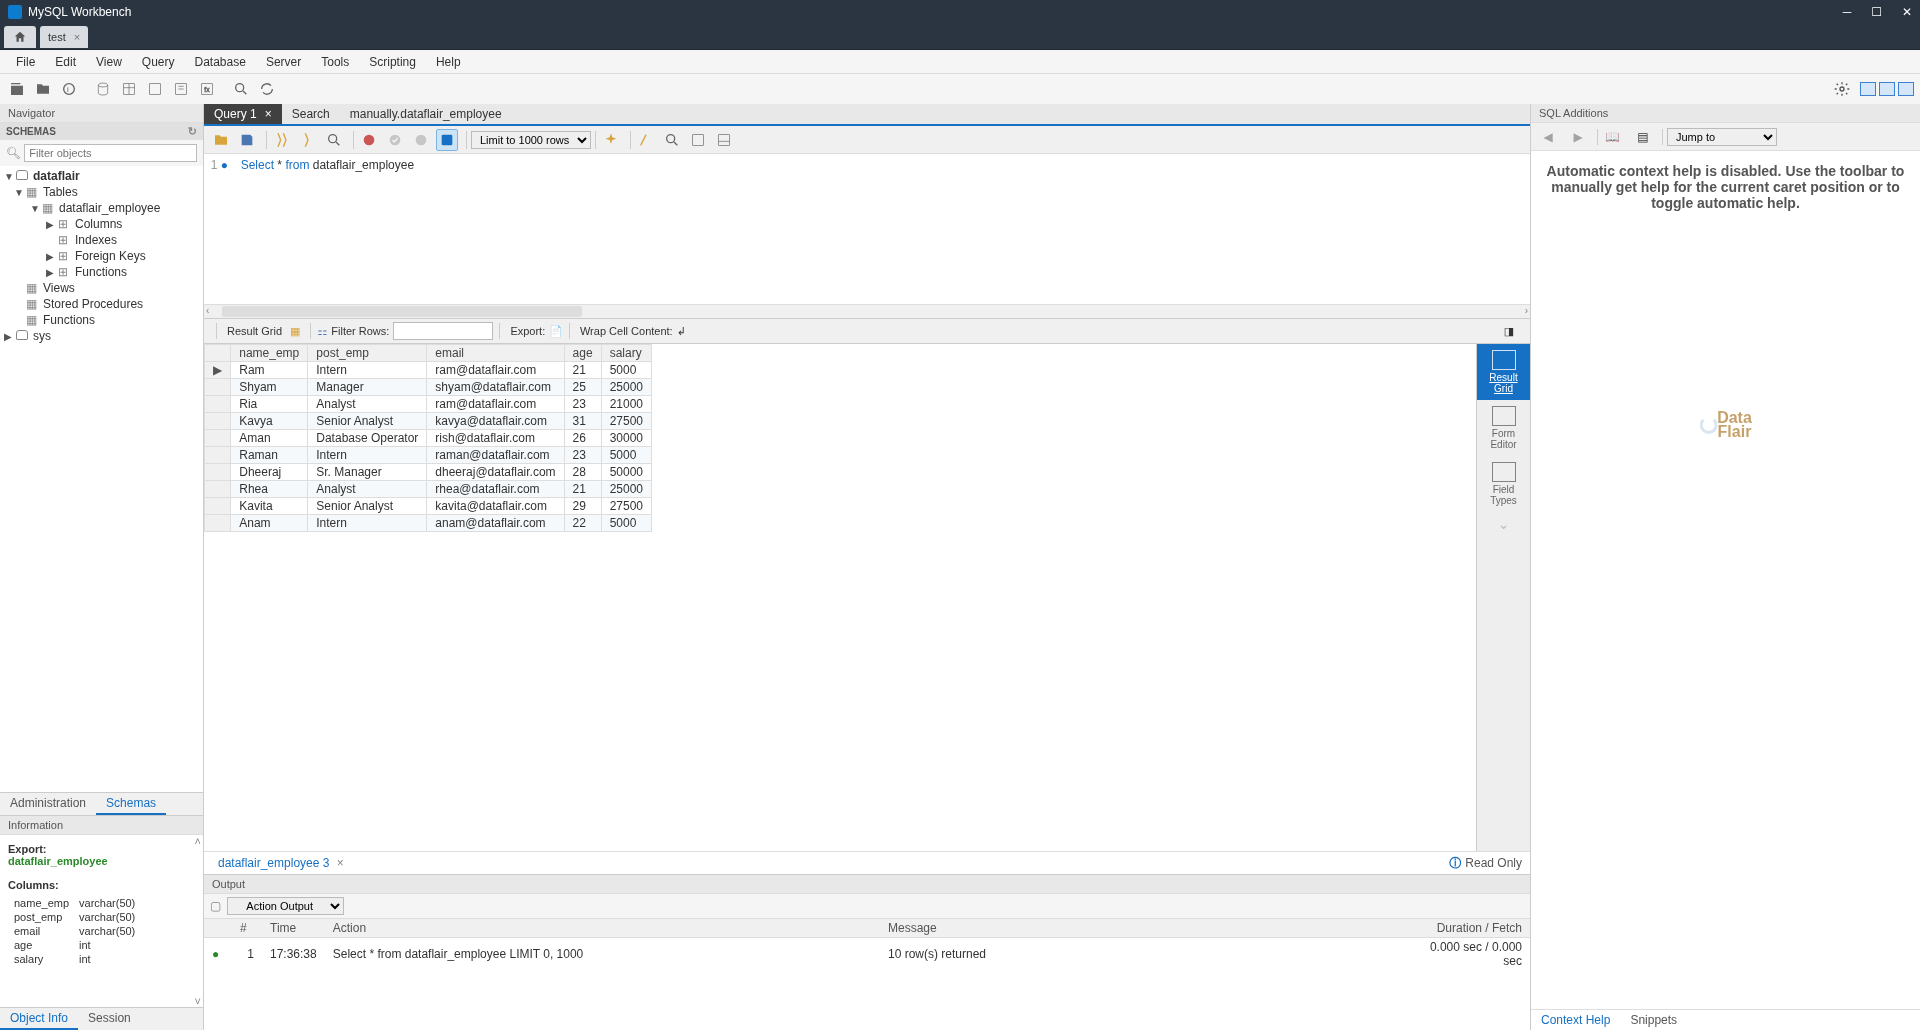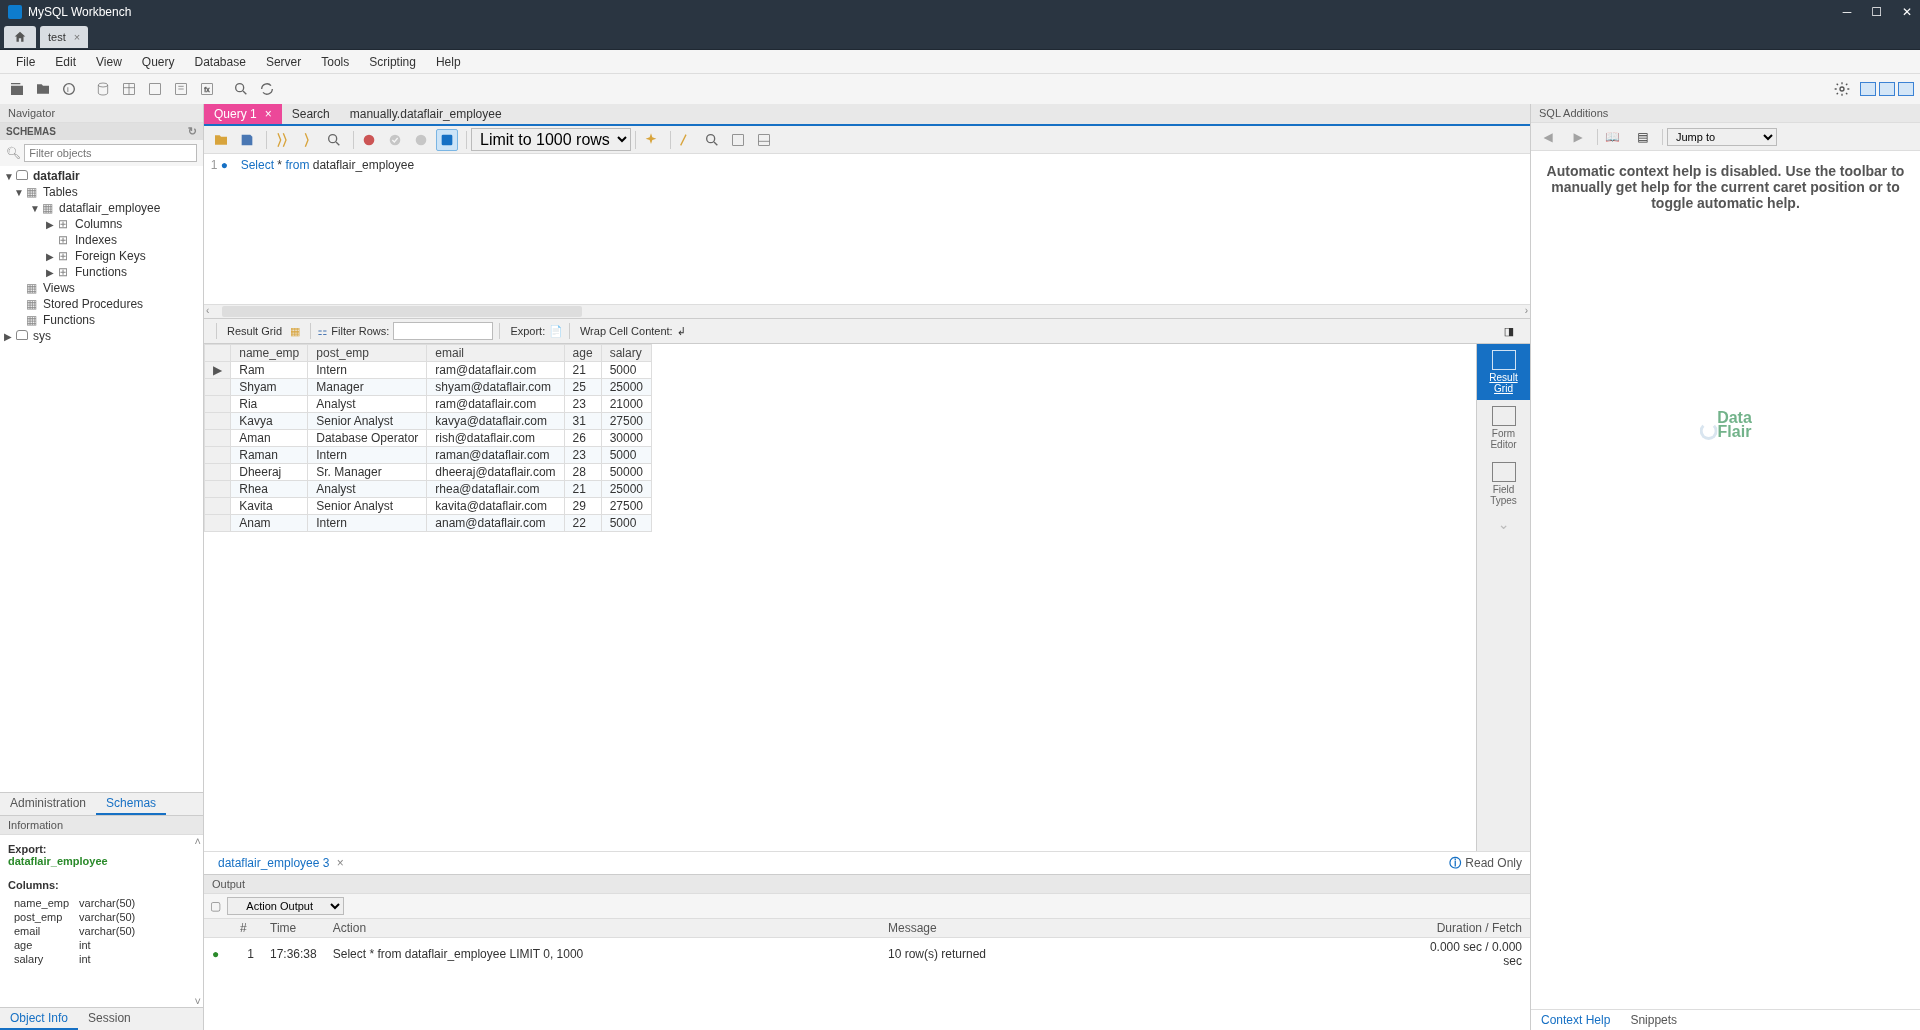--- a/index.html
+++ b/index.html
@@ -57,25 +57,25 @@
 .info-body .scrollbtn { position: absolute; right: 2px; color: #888; cursor: pointer; }
 .info-label { font-weight: bold; }
 .info-tname { color: #2a8a2a; font-weight: bold; }
 .col-table { margin-top: 4px; }
 .col-table td { padding: 0 4px; }
 
 
 .center { flex: 1; display: flex; flex-direction: column; min-width: 0; }
 .editor-tabs { display: flex; background: #e8e8e8; height: 22px; border-bottom: 2px solid #1670c4; }
 .editor-tab { padding: 2px 10px; display: flex; align-items: center; font-size: 12px; }
-.editor-tab.active { background: #ec4899; color: #fff; }
+.editor-tab.active { background: #404040; color: #fff; }
 .editor-tab .close { margin-left: 8px; cursor: pointer; }
 .sub-toolbar { background: #f0f0f0; border-bottom: 1px solid #ddd; height: 28px; display: flex; align-items: center; padding: 0 6px; }
 .sub-toolbar .sep { width: 1px; height: 18px; background: #ccc; margin: 0 4px; }
-.sub-toolbar select { font-size: 16px; border: 1px solid #bbb; padding: 1px 4px; }
+.sub-toolbar select { font-size: 11px; border: 1px solid #bbb; padding: 1px 4px; }
 .sub-toolbar .pressed { background: #cde4f7; border: 1px solid #7ab5e3; border-radius: 2px; }
 .sql-editor { background: #fff; height: 150px; padding: 4px 0; font-family: Consolas, monospace; font-size: 12px; display: flex; overflow: auto; }
 .gutter { width: 30px; text-align: right; padding-right: 6px; color: #999; }
 .gutter .dot { color: #1670c4; }
 .sql-line .kw { color: #1670c4; }
 .sql-line .ident { color: #333; }
 .hscroll { height: 14px; background: #f0f0f0; border-top: 1px solid #ddd; position: relative; }
 .hscroll .thumb-l { position: absolute; left: 2px; color: #888; font-size: 10px; }
 .hscroll .thumb-r { position: absolute; right: 2px; color: #888; font-size: 10px; }
 .hscroll .thumb { position: absolute; left: 18px; top: 1px; height: 11px; width: 360px; background: #ddd; border-radius: 2px; }
@@ -118,21 +118,21 @@
 
 
 .right-panel { width: 390px; border-left: 1px solid #ccc; background: #fff; display: flex; flex-direction: column; }
 .additions-toolbar { background: #f0f0f0; border-bottom: 1px solid #ddd; height: 28px; display: flex; align-items: center; padding: 0 6px; gap: 4px; }
 .additions-toolbar select { border: 1px solid #bbb; font-size: 11px; padding: 1px 4px; width: 110px; }
 .additions-body { flex: 1; padding: 12px; font-size: 14px; font-weight: bold; color: #555; text-align: center; }
 .additions-tabs { display: flex; border-top: 1px solid #ddd; background: #fff; }
 .additions-tabs span { padding: 3px 10px; font-size: 12px; color: #555; }
 .additions-tabs span.active { color: #1670c4; }
 .watermark { position: relative; }
-.watermark .wm { position: absolute; top: 260px; left: 50%; transform: translateX(-50%); color: #15803d; font-size: 16px; font-weight: bold; opacity: 0.6; display: flex; align-items: flex-end; gap: 0; }
+.watermark .wm { position: absolute; top: 260px; left: 50%; transform: translateX(-50%); color: #a16207; font-size: 16px; font-weight: bold; opacity: 0.6; display: flex; align-items: center; gap: 0; }
 .watermark .wm .circ { width: 18px; height: 18px; border: 3px solid #c0d4e6; border-radius: 50%; border-top-color: transparent; }
 
 .icon-db { display: inline-block; width: 12px; height: 10px; border: 1px solid #888; border-radius: 3px 3px 1px 1px; }
 </style>
 </head>
 <body>
 
 <div class="titlebar">
   <div class="app-icon"></div>
   <div class="title">MySQL Workbench</div>

